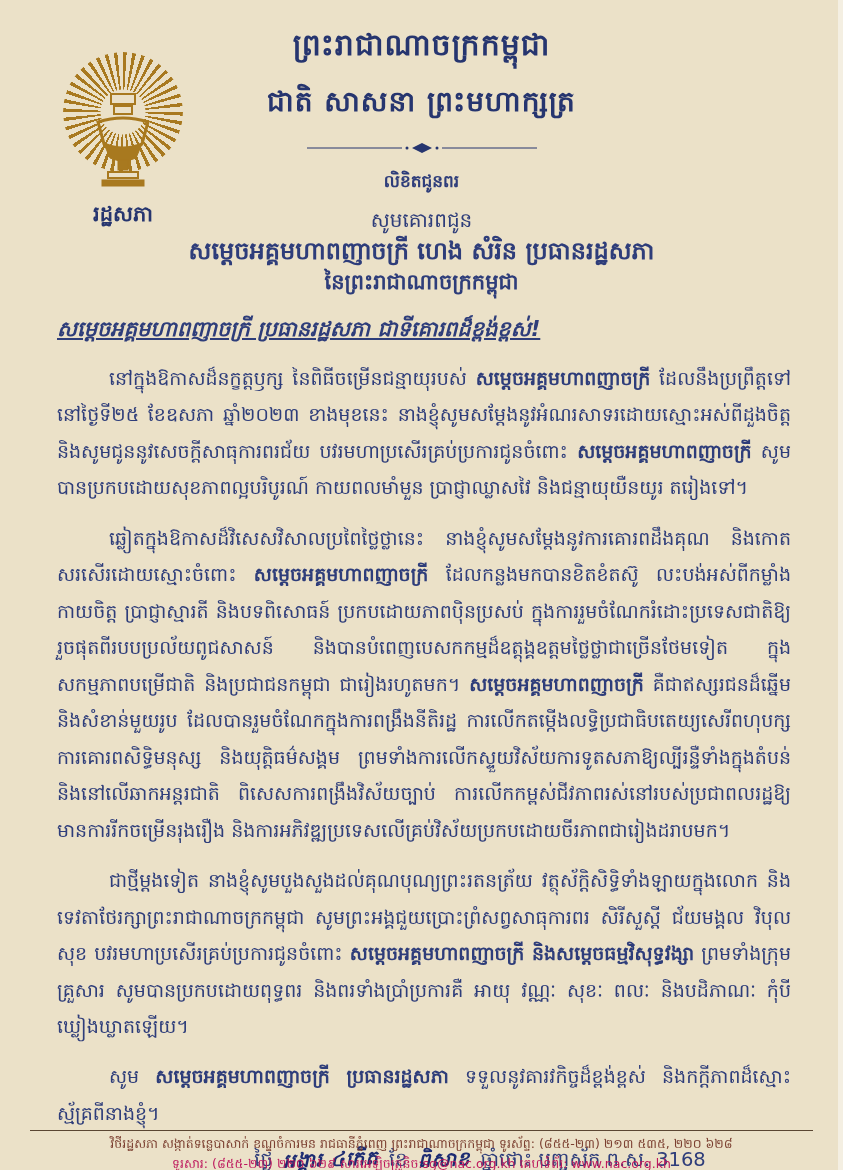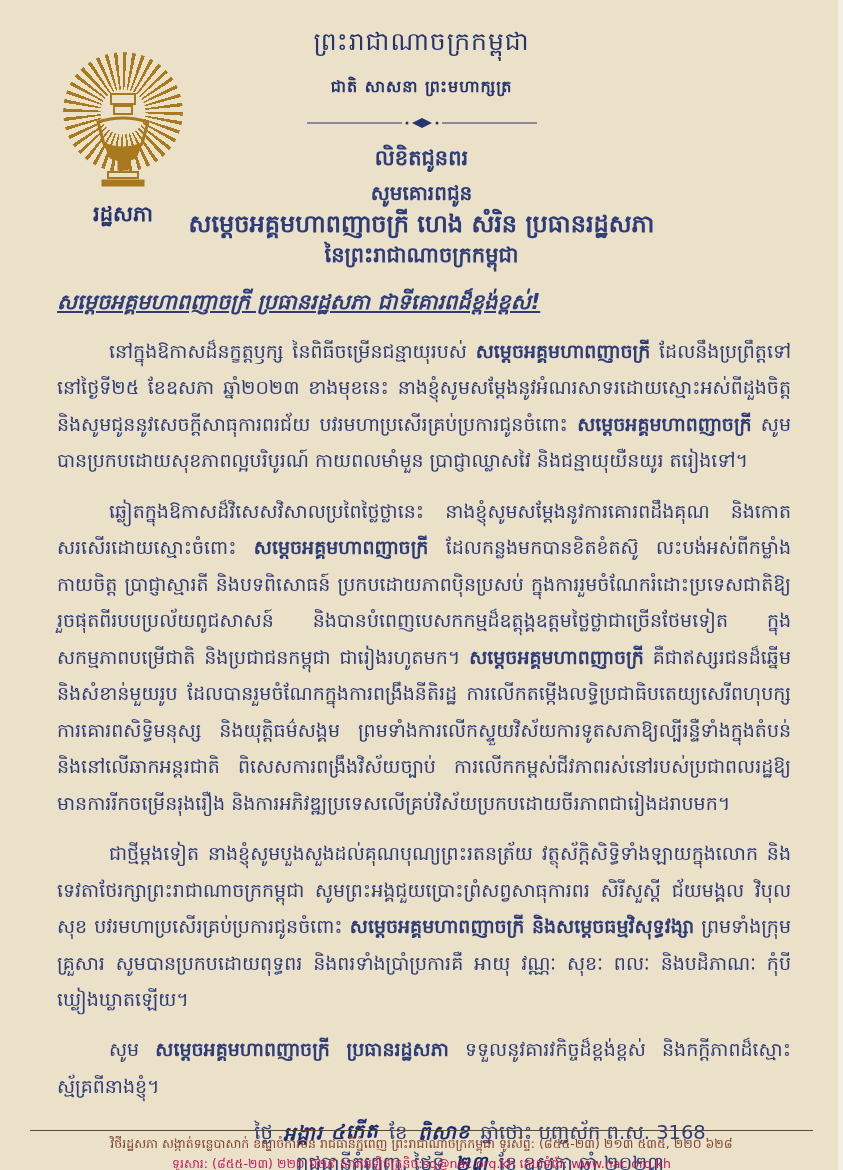--- a/index.html
+++ b/index.html
@@ -10,37 +10,37 @@
     margin:0 auto;
     background:#ebe1c8;
     font-family:"DejaVu Sans", sans-serif;
     color:#2e3d7a;
     overflow:hidden;
     box-sizing:border-box;
   }
   .b{font-weight:bold;}
   
   .header{padding-top:26px;text-align:center;}
-  .header .line1{font-size:25px;font-weight:normal;color:#26356f;letter-spacing:1px;}
-  .header .line2{font-size:16px;font-weight:bold;color:#26356f;margin-top:14px;letter-spacing:1px;}
+  .header .line1{font-size:30px;font-weight:bold;color:#26356f;letter-spacing:1px;}
+  .header .line2{font-size:28px;font-weight:bold;color:#26356f;margin-top:14px;letter-spacing:1px;}
   .divider{margin:16px auto 0 auto;width:230px;height:14px;display:flex;align-items:center;justify-content:center;}
   
   .emblem{position:absolute;left:48px;top:52px;width:150px;height:180px;text-align:center;}
   .rays{
     position:absolute;left:15px;top:0;width:120px;height:120px;border-radius:50%;
     background:repeating-conic-gradient(#a8791f 0deg 3.5deg, rgba(0,0,0,0) 3.5deg 9deg);
     -webkit-mask:radial-gradient(circle,rgba(0,0,0,0) 0 26%, #000 27% 72%, rgba(0,0,0,0) 73%);
     mask:radial-gradient(circle,rgba(0,0,0,0) 0 26%, #000 27% 72%, rgba(0,0,0,0) 73%);
   }
   .urn{position:absolute;left:30px;top:40px;}
   .emblem-label{position:absolute;left:0;right:0;top:148px;font-size:21px;font-weight:bold;color:#26356f;text-align:center;}
   
   .titleblock{text-align:center;margin-top:18px;line-height:1.0;}
-  .titleblock .t1{font-size:21px;font-weight:bold;}
-  .titleblock .t2{font-size:20px;font-weight:bold;margin-top:14px;}
+  .titleblock .t1{font-size:17px;font-weight:bold;}
+  .titleblock .t2{font-size:20px;font-weight:normal;margin-top:20px;}
   .titleblock .t3{font-size:24px;font-weight:bold;margin-top:9px;}
   .titleblock .t4{font-size:21px;font-weight:bold;margin-top:9px;}
   
   .salutation{margin:22px 0 0 57px;font-size:21px;font-weight:bold;font-style:italic;text-decoration:underline;}
   
   .para{
     margin:14px 52px 0 57px;
     font-size:19px;line-height:1.92;text-align:justify;
     text-indent:52px;color:#2e3d7a;
   }

